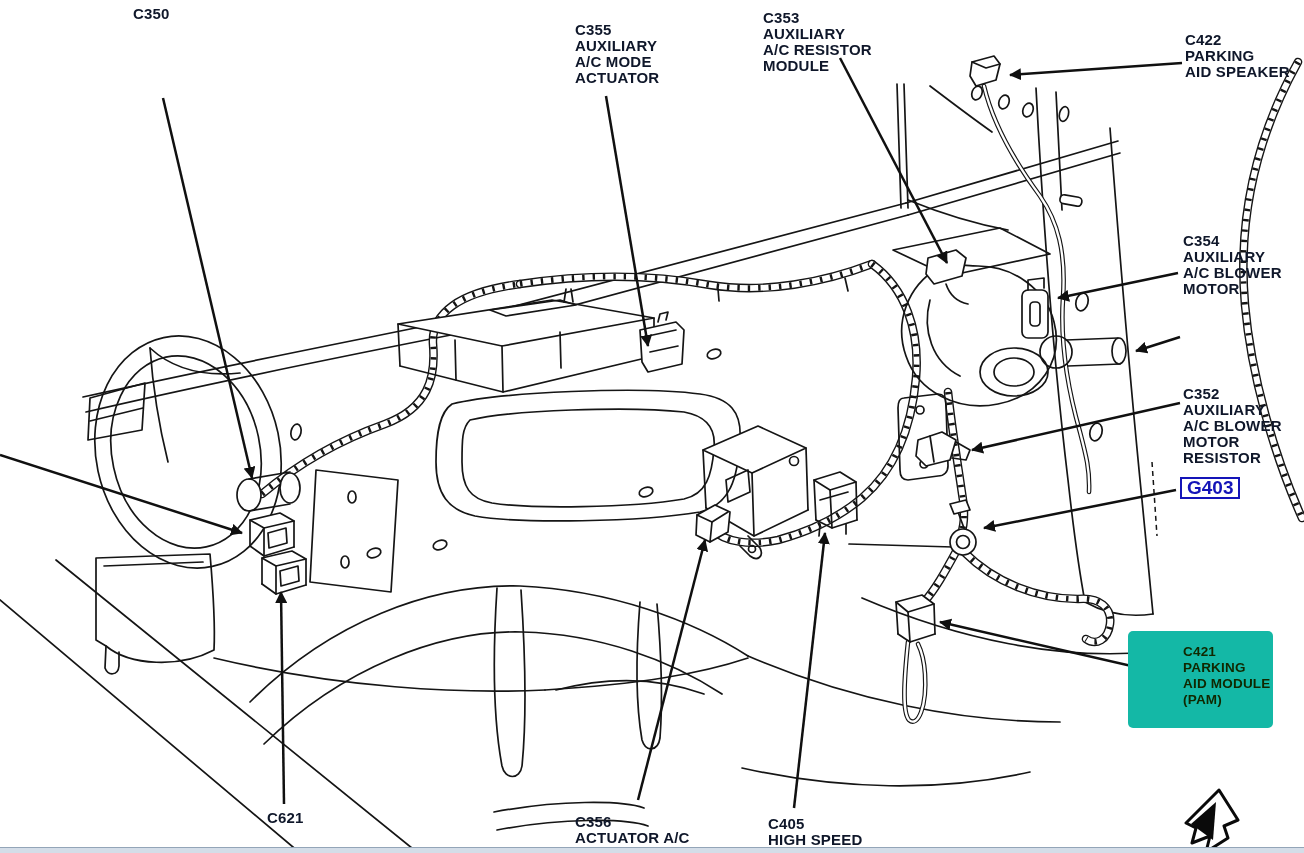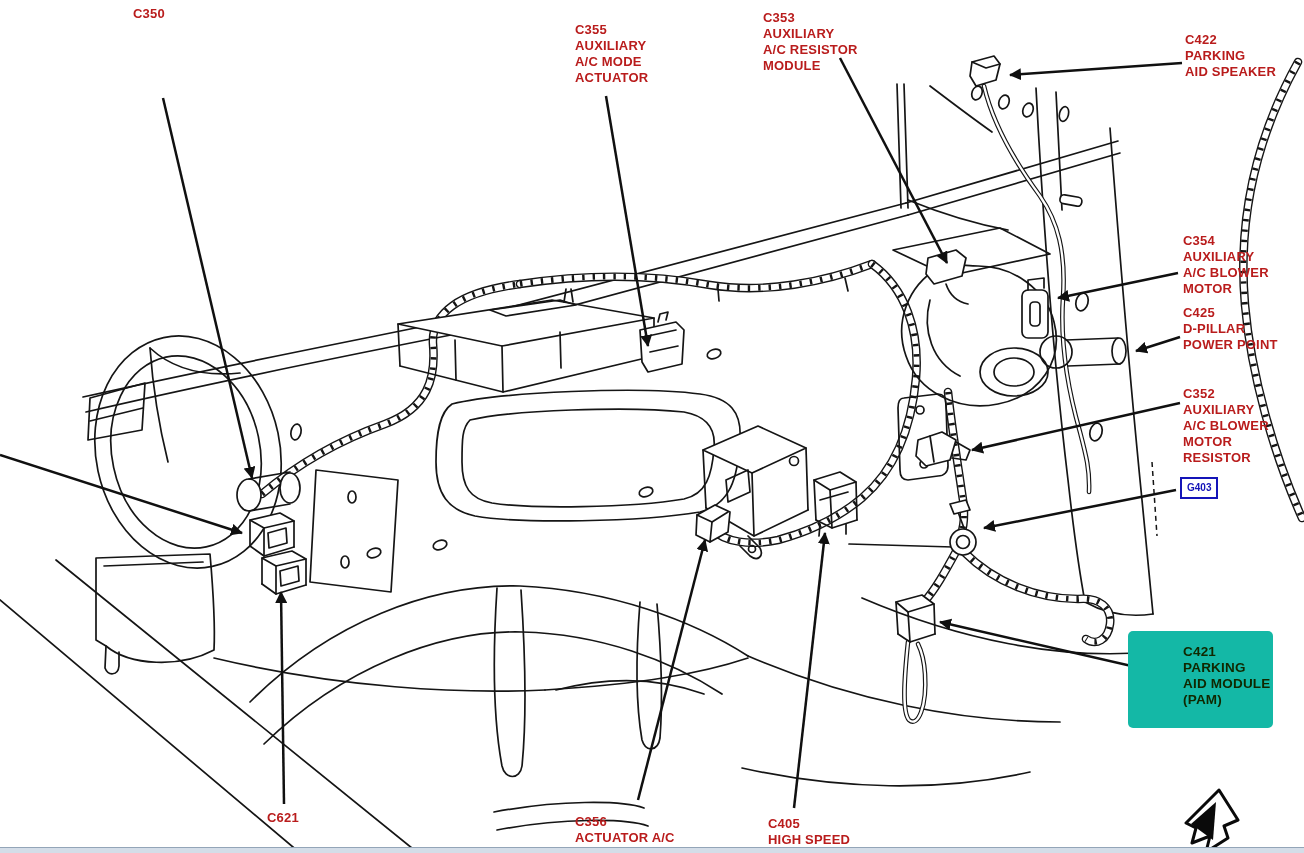--- a/index.html
+++ b/index.html
@@ -12,24 +12,24 @@
   .dash{fill:none;stroke:#151515;stroke-width:1.5;stroke-dasharray:5 4;}
   
   .braid{fill:none;stroke:#151515;stroke-width:8.6;stroke-linecap:round;}
   .braid-core{fill:none;stroke:#ffffff;stroke-width:5.8;stroke-linecap:round;}
   .braid-ticks{fill:none;stroke:#151515;stroke-width:5.8;stroke-linecap:butt;stroke-dasharray:2.4 8;}
   
   .wire2{fill:none;stroke:#151515;stroke-width:4.6;stroke-linecap:round;}
   .wire-core{fill:none;stroke:#ffffff;stroke-width:2.3;stroke-linecap:round;}
   .leader{fill:none;stroke:#101010;stroke-width:2.5;}
   
-  .lbl{position:absolute;font-weight:bold;font-size:13px;line-height:16px;
-       color:#b91c1c;white-space:pre-line;letter-spacing:.2px;}
+  .lbl{position:absolute;font-weight:bold;font-size:15px;line-height:16px;
+       color:#0f172a;white-space:pre-line;letter-spacing:.2px;}
   .g403box{position:absolute;left:1180px;top:477px;border:2px solid #1414b8;background:#fff;
-       color:#1414b8;font-weight:bold;font-size:10px;line-height:15px;padding:1px 5px 2px 5px;}
+       color:#1414b8;font-weight:bold;font-size:19px;line-height:15px;padding:1px 5px 2px 5px;}
   .pambox{position:absolute;left:1128px;top:631px;width:145px;height:97px;background:#14b8a6;
        border-radius:5px;box-sizing:border-box;padding:13px 2px 0 55px;color:#102800;
        font-weight:bold;font-size:13.5px;line-height:16px;white-space:pre-line;letter-spacing:.2px;}
   .bottom-edge{position:absolute;left:0;top:847px;width:1304px;height:6px;
        background:#d4dde8;border-top:1px solid #93a5b8;}
 </style>
 </head>
 <body>
 
 <div class="stage">
@@ -312,23 +312,20 @@
 AUXILIARY
 A/C RESISTOR
 MODULE</div>
 <div class="lbl" style="left:1185px;top:32px">C422
 PARKING
 AID SPEAKER</div>
 <div class="lbl" style="left:1183px;top:233px">C354
 AUXILIARY
 A/C BLOWER
 MOTOR</div>
-<div class="lbl" style="left:1183px;top:305px">C425
-D-PILLAR
-POWER POINT</div>
 <div class="lbl" style="left:1183px;top:386px">C352
 AUXILIARY
 A/C BLOWER
 MOTOR
 RESISTOR</div>
 <div class="g403box">G403</div>
 <div class="pambox">C421
 PARKING
 AID MODULE
 (PAM)</div>

